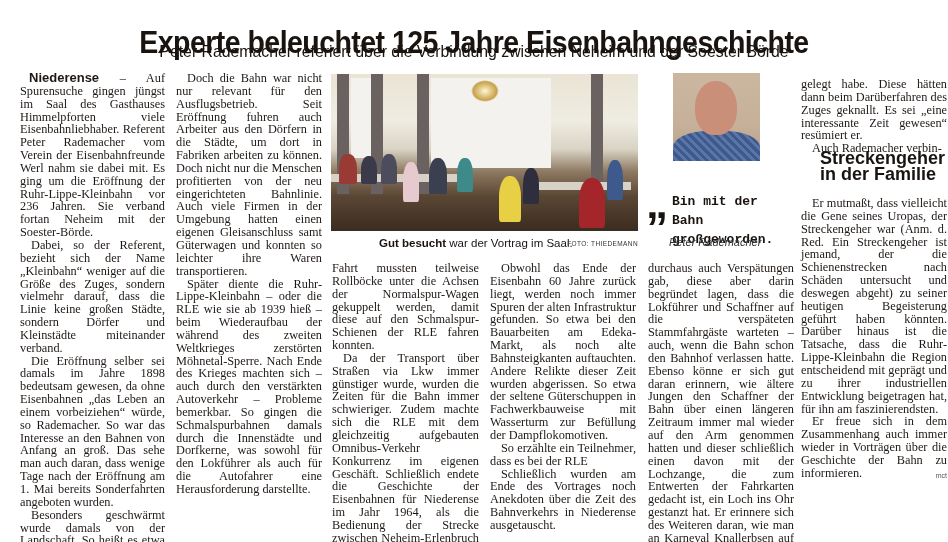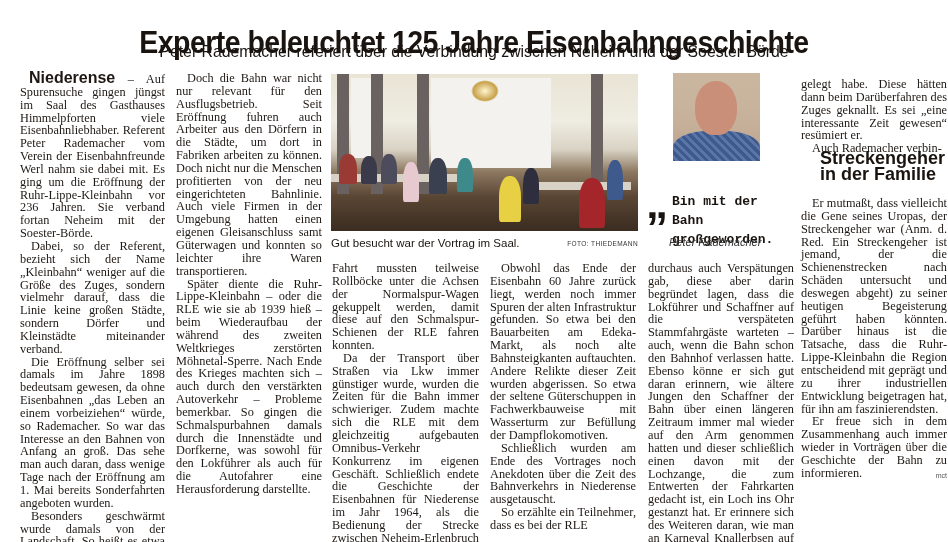--- a/index.html
+++ b/index.html
@@ -4,37 +4,37 @@
 <style>
   html, body { margin:0; padding:0; background:#ffffff; }
   body { width:948px; height:542px; overflow:hidden; position:relative; color:#1a1410; }
   .headline { position:absolute; left:0; top:4px; width:948px; text-align:center;
     font-family:"Liberation Sans", sans-serif; font-weight:bold; font-size:31px; letter-spacing:-0.6px; line-height:36px; color:#1a1410; transform:scaleX(0.92); transform-origin:center; }
   .subhead { position:absolute; left:0; top:41px; width:948px; text-align:center;
     font-family:"Liberation Sans", sans-serif; font-size:17px; line-height:22px; color:#1a1410; transform:scaleX(0.93); transform-origin:center; }
   .col { position:absolute; font-family:"Liberation Serif", serif; font-size:12.3px; line-height:12.85px; text-align:justify; hyphens:manual; color:#1e1814; }
   .col p { margin:0; text-indent:11px; }
   .col p.first { text-indent:0; }
-  .dateline { font-family:"Liberation Sans", sans-serif; font-weight:bold; font-size:16px;padding-left:9px; }
+  .dateline { font-family:"Liberation Sans", sans-serif; font-weight:bold; font-size:13px;padding-left:9px; }
   .c1 { left:20px; top:72px; width:145px; }
   .c2 { left:176px; top:72px; width:146px; }
   .c3 { left:332px; top:262px; width:147px; }
   .c4 { left:490px; top:262px; width:146px; }
   .c5 { left:648px; top:262px; width:146px; }
   .c6 { left:801px; top:72px; width:146px;margin-top:6px; }
   .c6b { left:801px; top:197px; width:146px; }
   .photo { position:absolute; left:331px; top:74px; width:307px; height:157px; overflow:hidden;
     background:linear-gradient(180deg,#e9e4d4 0%,#efece2 30%,#d9d3c4 48%,#8e7a62 62%,#5a4634 78%,#3a2c20 100%); }
   .photo .win { position:absolute; top:4px; height:80px; background:#f4f2ee; }
   .photo .curtain { position:absolute; top:0; height:120px; width:12px; background:#6a6260; }
   .photo .lamp { position:absolute; left:140px; top:6px; width:28px; height:22px; border-radius:50% 50% 40% 40%; background:radial-gradient(#fff6d0,#c7a14a 60%,transparent 70%); }
   .photo .table { position:absolute; height:8px; background:#d8d2c6; }
   .photo .person { position:absolute; border-radius:45% 45% 10% 10%; }
   .caption { position:absolute; left:331px; top:237px; width:307px; font-family:"Liberation Sans", sans-serif; font-size:11.5px; color:#1a1410; }
-  .caption b { font-weight:normal; }
+  .caption b { font-weight:bold;margin-left:48px; }
   .credit { position:absolute; right:0; top:3px; font-size:6.5px; letter-spacing:0.4px; color:#333; }
   .portrait { position:absolute; left:673px; top:73px; width:87px; height:88px; overflow:hidden;
     background:linear-gradient(180deg,#cbb79f 0%,#c6b09a 60%,#b8a08a 100%); }
   .portrait .head { position:absolute; left:22px; top:8px; width:42px; height:54px; border-radius:48% 48% 45% 45%; background:#c98f78; }
   .portrait .shirt { position:absolute; left:0; top:58px; width:87px; height:40px; border-radius:40% 40% 0 0; background:repeating-linear-gradient(45deg,#3e5a8c 0 3px,#5a76a8 3px 6px); }
   .quote-mark { position:absolute; left:646px; top:183px; font-family:"Liberation Sans", sans-serif; font-weight:bold; font-size:44px; line-height:40px; color:#1a1410; }
   .quote-text { position:absolute; left:672px; top:192px; width:120px; font-family:Liberation Mono, monospace; font-weight:bold; font-size:13px; line-height:19px; color:#1a1410; }
   .quote-author { position:absolute; left:669px; top:236px; width:120px; text-align:left; font-family:"Liberation Sans", sans-serif; font-size:11px; color:#333;font-style:italic; }
   .subheading { position:absolute; left:820px; top:150px; width:120px; font-family:Liberation Sans, sans-serif; font-weight:bold; font-size:18px; line-height:16px; color:#1a1410; }
   .sig { float:right; font-family:"Liberation Sans", sans-serif; font-size:7px; color:#555; margin-top:3px; }
@@ -92,22 +92,22 @@
 <div class="quote-text">Bin mit der Bahn großgeworden.</div>
 <div class="quote-author">Peter Rademacher</div>
 
 <div class="col c3">
   <p class="first">Fahrt mussten teilweise Rollböcke unter die Achsen der Normalspur-Wagen gekuppelt werden, damit diese auf den Schmalspur-Schienen der RLE fahren konnten.</p>
   <p>Da der Transport über Straßen via Lkw immer günstiger wurde, wurden die Zeiten für die Bahn immer schwieriger. Zudem machte sich die RLE mit dem gleichzeitig aufgebauten Omnibus-Verkehr Konkurrenz im eigenen Geschäft. Schließlich endete die Geschichte der Eisenbahnen für Niederense im Jahr 1964, als die Bedienung der Strecke zwischen Neheim-Erlenbruch und Niederense eingestellt wurde.</p>
 </div>
 
 <div class="col c4">
   <p>Obwohl das Ende der Eisenbahn 60 Jahre zurück liegt, werden noch immer Spuren der alten Infrastruktur gefunden. So etwa bei den Bauarbeiten am Edeka-Markt, als noch alte Bahnsteigkanten auftauchten. Andere Relikte dieser Zeit wurden abgerissen. So etwa der seltene Güterschuppen in Fachwerkbauweise mit Wasserturm zur Befüllung der Dampflokomotiven.</p>
+  <p>So erzählte ein Teilnehmer, dass es bei der RLE</p>
   <p>Schließlich wurden am Ende des Vortrages noch Anekdoten über die Zeit des Bahnverkehrs in Niederense ausgetauscht.</p>
-  <p>So erzählte ein Teilnehmer, dass es bei der RLE</p>
 </div>
 
 <div class="col c5">
   <p class="first">durchaus auch Verspätungen gab, diese aber darin begründet lagen, dass die Lokführer und Schaffner auf die verspäteten Stammfahrgäste warteten – auch, wenn die Bahn schon den Bahnhof verlassen hatte. Ebenso könne er sich gut daran erinnern, wie ältere Jungen den Schaffner der Bahn über einen längeren Zeitraum immer mal wieder auf den Arm genommen hatten und dieser schließlich einen davon mit der Lochzange, die zum Entwerten der Fahrkarten gedacht ist, ein Loch ins Ohr gestanzt hat. Er erinnere sich des Weiteren daran, wie man an Karneval Knallerbsen auf die Schienen</p>
 </div>
 
 <div class="col c6">
   <p class="first">gelegt habe. Diese hätten dann beim Darüberfahren des Zuges geknallt. Es sei „eine interessante Zeit gewesen“ resümiert er.</p>
   <p>Auch Rademacher verbin-</p>
 </div>

